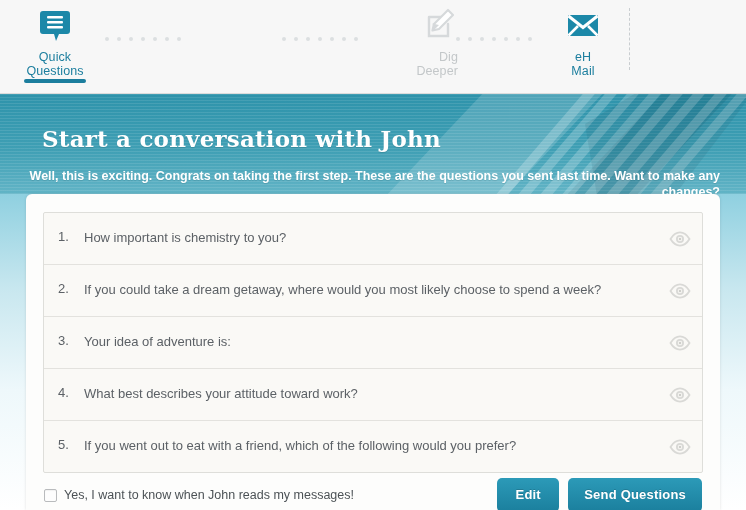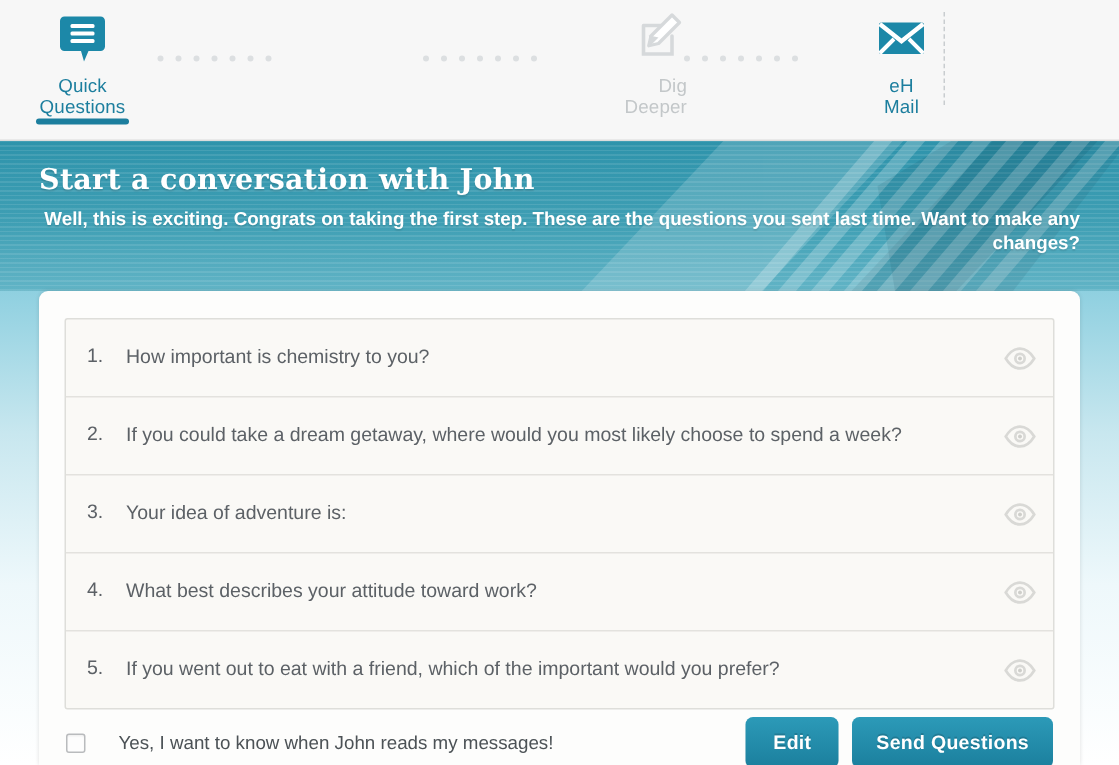--- a/index.html
+++ b/index.html
@@ -110,23 +110,23 @@
     position: absolute;
     inset: 0;
     pointer-events: none;
   }
   .hero-text {
     position: relative;
     z-index: 2;
     padding: 15px 26px 0 26px;
   }
   .hero-title {
-    margin: 0;
+    margin: 16px;
     font-family: "DejaVu Serif", "Liberation Serif", serif;
-    font-size: 19px;
+    font-size: 23px;
     font-weight: bold;
     color: #ffffff;
     letter-spacing: .2px;
     text-shadow: 0 1px 1px rgba(0,0,0,.12);
   }
   .hero-sub {
     margin: 7px 0 0 0;
     max-width: 700px;
     font-size: 12.5px;
     line-height: 16px;
@@ -198,21 +198,21 @@
     position: relative;
     margin-top: 11px;
     height: 46px;
   }
   .check-wrap {
     position: absolute;
     left: 1px;
     top: 4px;
     display: flex;
     align-items: center;
-    gap: 22px;
+    gap: 7px;
     cursor: pointer;
   }
   .check-box {
     width: 11px;
     height: 11px;
     border: 1px solid #b9bbbd;
     border-radius: 2px;
     background: #fdfdfd;
     box-shadow: inset 0 1px 1px rgba(0,0,0,.05);
   }
@@ -310,21 +310,21 @@
       <div class="nav-dots" style="left:456px;">
         <i></i>
           <i></i>
           <i></i>
           <i></i>
           <i></i>
           <i></i>
           <i></i>
       </div>
 
-      <div class="nav-step plain" style="left:555px;">
+      <div class="nav-step plain" style="left:537px;">
         <span class="nav-icon">
           <svg width="40" height="40" viewBox="0 0 40 40">
             <rect x="5" y="9" width="30" height="21" rx="1.5" fill="#1c88a8"></rect>
             <path d="M5.5 10 L20 21.5 L34.5 10" fill="none" stroke="#ffffff" stroke-width="3"></path>
             <path d="M5.5 29.5 L15 20 M34.5 29.5 L25 20" fill="none" stroke="#ffffff" stroke-width="2.6"></path>
           </svg>
         </span>
         <span class="nav-label">
           <span>eH</span><br>
           <span>Mail</span>
@@ -411,21 +411,21 @@
             <svg width="22" height="16" viewBox="0 0 22 16">
               <path d="M1.5 8 C4.5 3 7.8 1.4 11 1.4 C14.2 1.4 17.5 3 20.5 8 C17.5 13 14.2 14.6 11 14.6 C7.8 14.6 4.5 13 1.5 8 Z" fill="none" stroke="#d9d9d6" stroke-width="1.8"></path>
               <circle cx="11" cy="8" r="3.1" fill="none" stroke="#d9d9d6" stroke-width="1.8"></circle>
               <circle cx="11" cy="8" r="1.3" fill="#cfcfcb"></circle>
             </svg>
           </span>
         </div>
 
         <div class="qrow">
           <span class="qnum">5.</span>
-          <span class="qtext">If you went out to eat with a friend, which of the important would you prefer?</span>
+          <span class="qtext">If you went out to eat with a friend, which of the following would you prefer?</span>
           <span class="qeye">
             <svg width="22" height="16" viewBox="0 0 22 16">
               <path d="M1.5 8 C4.5 3 7.8 1.4 11 1.4 C14.2 1.4 17.5 3 20.5 8 C17.5 13 14.2 14.6 11 14.6 C7.8 14.6 4.5 13 1.5 8 Z" fill="none" stroke="#d9d9d6" stroke-width="1.8"></path>
               <circle cx="11" cy="8" r="3.1" fill="none" stroke="#d9d9d6" stroke-width="1.8"></circle>
               <circle cx="11" cy="8" r="1.3" fill="#cfcfcb"></circle>
             </svg>
           </span>
         </div>
 
       </div>

